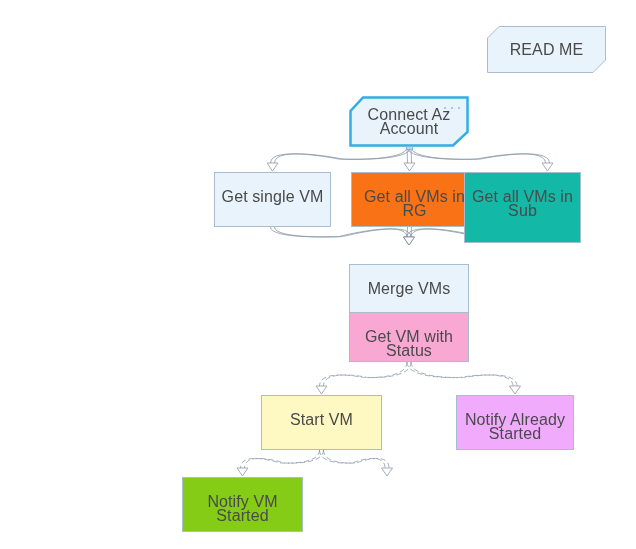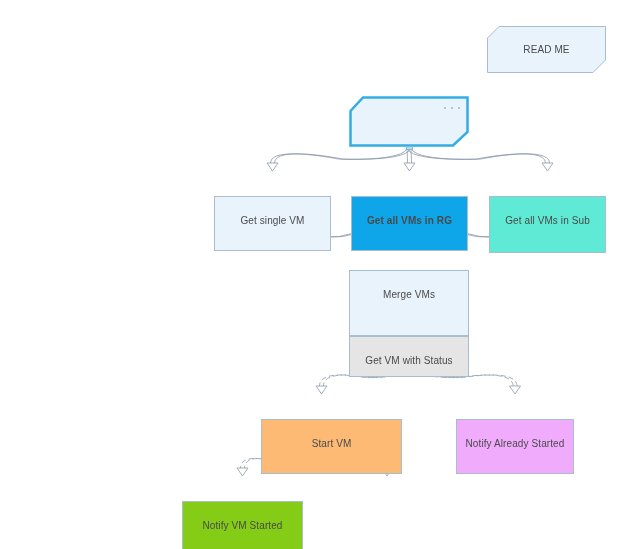--- a/index.html
+++ b/index.html
@@ -33,36 +33,35 @@
     box-sizing: border-box;
     background: #e9f3fb;
     border: 1px solid #a9bdd1;
     display: flex;
     align-items: center;
     justify-content: center;
     text-align: center;
   }
   .node .label {
     font-family: "Liberation Sans", sans-serif;
-    font-size: 10px;
+    font-size: 16px;
     color: #4a4a4a;
     letter-spacing: 0.1px;
     line-height: 14px;
     padding: 0 6px;
     user-select: none;
   }
   
   .node.box .label {
     position: absolute;
     left: 0; right: 0;
     top: 17px;
   }
   .node.box {
     display: block;
-    margin-top: 24px;
   }
 
   
   .node.clipped {
     background: transparent;
     border: none;
     display: block;
   }
   .node.clipped .shape {
     position: absolute;
@@ -158,44 +157,45 @@
 
   <div class="node clipped selected" id="n-connect-az-account" style="left: 349px; top: 96px; width: 120px; height: 51px; background: transparent; border: none;">
     <svg class="shape" viewBox="0 0 120 51" preserveAspectRatio="none">
       <path d="M 14 1.5 L 118.5 1.5 L 118.5 36 L 104 49.5 L 1.5 49.5 L 1.5 15 Z" fill="#e9f3fb" stroke="#34ade4" stroke-width="2.5"></path>
     </svg>
     <span class="ellipsis-badge">
       <i></i>
         <i></i>
         <i></i>
     </span>
+    <span class="label">Connect Az Account</span>
     <span class="sel-handle" style="left:57px; top:50px;"></span>
   </div>
 
   <div class="node box" id="n-get-single-vm" style="left: 214px; top: 172px; width: 117px; height: 55px; background: rgb(233, 243, 251); border-color: rgb(169, 189, 209);">
     <span class="label">Get single VM</span>
   </div>
 
-  <div class="node box" id="n-get-all-vms-in-rg" style="left: 351px; top: 172px; width: 117px; height: 55px; background: #0ea5e9; border-color: rgb(169, 189, 209); font-weight: bold;">
+  <div class="node box" id="n-get-all-vms-in-rg" style="left: 351px; top: 172px; width: 127px; height: 55px; background: #f97316; border-color: rgb(169, 189, 209);">
     <span class="label">Get all VMs in RG</span>
   </div>
 
-  <div class="node box" id="n-get-all-vms-in-sub" style="left: 489px; top: 172px; width: 117px; height: 57px; background: #5eead4; border-color: rgb(169, 189, 209);">
+  <div class="node box" id="n-get-all-vms-in-sub" style="left: 464px; top: 172px; width: 117px; height: 71px; background: #14b8a6; border-color: rgb(169, 189, 209);">
     <span class="label">Get all VMs in Sub</span>
   </div>
 
-  <div class="node box" id="n-merge-vms" style="left: 349px; top: 246px; width: 120px; height: 66px; background: rgb(233, 243, 251); border-color: rgb(169, 189, 209);">
+  <div class="node box" id="n-merge-vms" style="left: 349px; top: 264px; width: 120px; height: 55px; background: rgb(233, 243, 251); border-color: rgb(169, 189, 209);">
     <span class="label">Merge VMs</span>
   </div>
 
-  <div class="node box" id="n-get-vm-with-status" style="left: 349px; top: 312px; width: 120px; height: 41px; background: #e5e5e5; border-color: rgb(169, 189, 209);">
+  <div class="node box" id="n-get-vm-with-status" style="left: 349px; top: 312px; width: 120px; height: 50px; background: #f9a8d4; border-color: rgb(169, 189, 209);">
     <span class="label">Get VM with Status</span>
   </div>
 
-  <div class="node box" id="n-start-vm" style="left: 261px; top: 395px; width: 141px; height: 55px; background: #fdba74; border-color: rgb(169, 189, 209);">
+  <div class="node box" id="n-start-vm" style="left: 261px; top: 395px; width: 121px; height: 55px; background: #fef9c3; border-color: rgb(169, 189, 209);">
     <span class="label">Start VM</span>
   </div>
 
   <div class="node box" id="n-notify-already-started" style="left: 456px; top: 395px; width: 118px; height: 55px; background: #f0abfc; border-color: rgb(169, 189, 209);">
     <span class="label">Notify Already Started</span>
   </div>
 
   <div class="node box" id="n-notify-vm-started" style="left: 182px; top: 477px; width: 121px; height: 55px; background: #84cc16; border-color: rgb(169, 189, 209);">
     <span class="label">Notify VM Started</span>
   </div>

